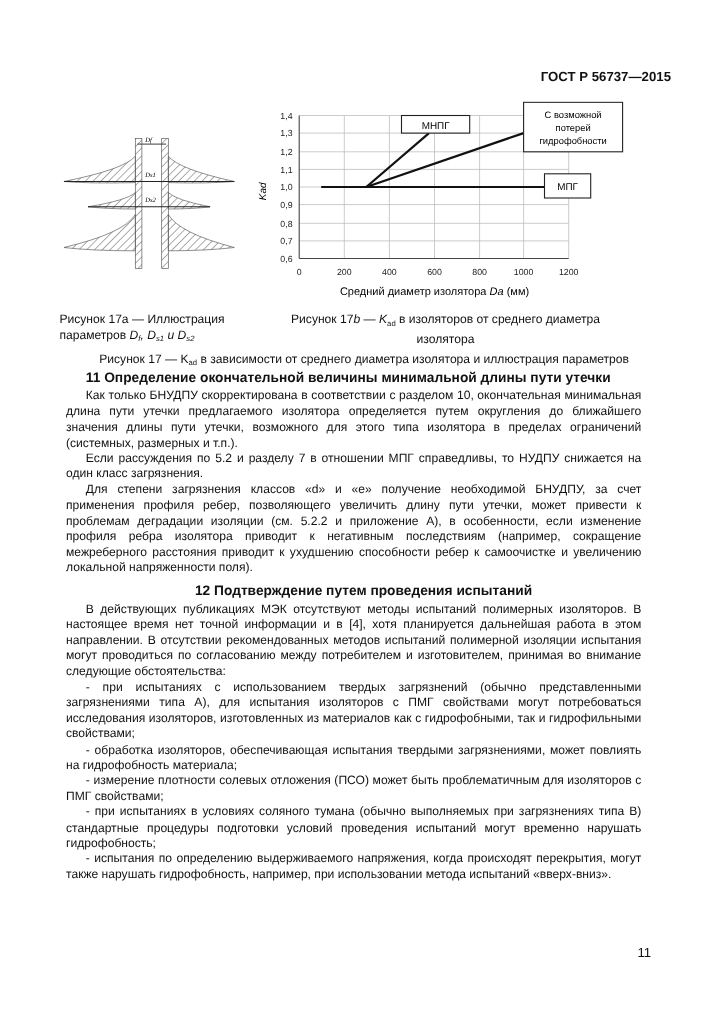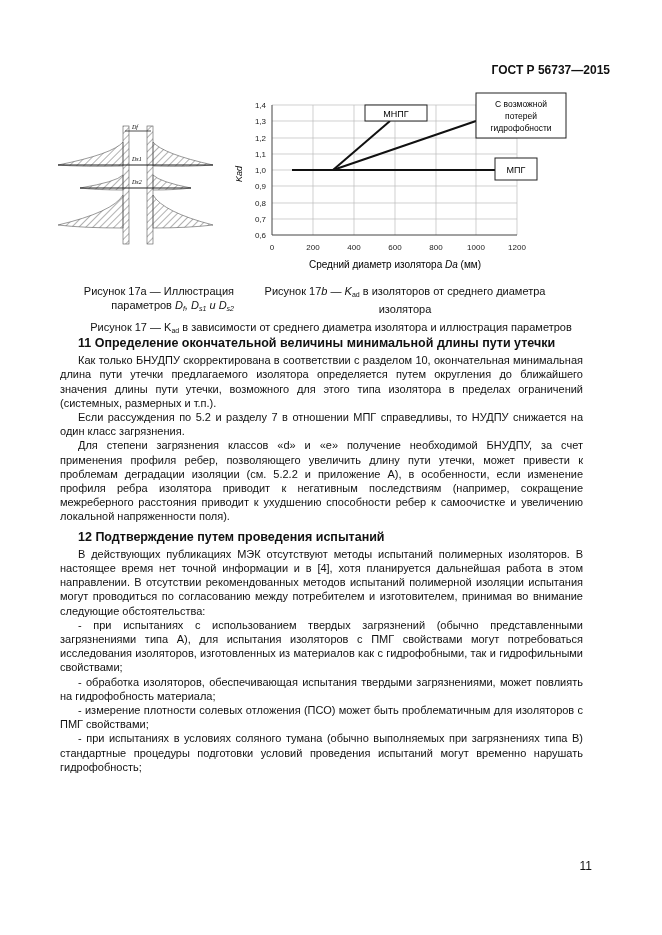--- a/index.html
+++ b/index.html
@@ -1,26 +1,26 @@
 <!DOCTYPE html>
 <html><head>
 <meta charset="utf-8">
 <style>
   html, body { margin:0; padding:0; background:#ffffff; }
   body { width:662px; height:935px; position:relative; overflow:hidden;
          font-family:"Liberation Sans", sans-serif; color:#111; }
   .header { position:absolute; right:52px; top:63px; font-weight:bold; font-size:12px; }
   .fig-a { position:absolute; left:58px; top:120px; width:160px; height:125px; }
   .chart { position:absolute; left:230px; top:92px; width:360px; height:185px; }
-  .cap-a { position:absolute; left:64px; top:284px; width:170px; text-align:right; font-size:11px; line-height:14px; }
+  .cap-a { position:absolute; left:54px; top:284px; width:170px; text-align:left; font-size:11px; line-height:14px; }
   .cap-b { position:absolute; left:250px; top:284px; width:310px; text-align:center; font-size:11px; line-height:14px; }
   .cap-main { position:absolute; left:55px; top:321px; width:552px; text-align:center; font-size:11px; }
   .body { position:absolute; left:60px; top:336px; width:523px; font-size:11px; line-height:14.2px; }
   .h { font-weight:bold; font-size:12.5px; margin:0 0 3px 0; padding-left:18px; }
-  .h2 { margin-top:6px; }
+  .h2 { margin-top:6px;text-align:center; }
   p { margin:0; text-align:justify; text-indent:18px; }
   .pagenum { position:absolute; right:70px; top:859px; font-size:12px; }
   .sub { font-size:7px; vertical-align:-2px; }
   i { font-style:italic; }
 </style>
 </head>
 <body>
 
 <div class="header">ГОСТ Р 56737—2015</div>
 
@@ -126,15 +126,16 @@
   <div class="h">11 Определение окончательной величины минимальной длины пути утечки</div>
   <p>Как только БНУДПУ скорректирована в соответствии с разделом 10, окончательная минимальная длина пути утечки предлагаемого изолятора определяется путем округления до ближайшего значения длины пути утечки, возможного для этого типа изолятора в пределах ограничений (системных, размерных и т.п.).</p>
   <p>Если рассуждения по 5.2 и разделу 7 в отношении МПГ справедливы, то НУДПУ снижается на один класс загрязнения.</p>
   <p>Для степени загрязнения классов «d» и «e» получение необходимой БНУДПУ, за счет применения профиля ребер, позволяющего увеличить длину пути утечки, может привести к проблемам деградации изоляции (см. 5.2.2 и приложение А), в особенности, если изменение профиля ребра изолятора приводит к негативным последствиям (например, сокращение межреберного расстояния приводит к ухудшению способности ребер к самоочистке и увеличению локальной напряженности поля).</p>
   <div class="h h2">12 Подтверждение путем проведения испытаний</div>
   <p>В действующих публикациях МЭК отсутствуют методы испытаний полимерных изоляторов. В настоящее время нет точной информации и в [4], хотя планируется дальнейшая работа в этом направлении. В отсутствии рекомендованных методов испытаний полимерной изоляции испытания могут проводиться по согласованию между потребителем и изготовителем, принимая во внимание следующие обстоятельства:</p>
   <p>- при испытаниях с использованием твердых загрязнений (обычно представленными загрязнениями типа А), для испытания изоляторов с ПМГ свойствами могут потребоваться исследования изоляторов, изготовленных из материалов как с гидрофобными, так и гидрофильными свойствами;</p>
   <p>- обработка изоляторов, обеспечивающая испытания твердыми загрязнениями, может повлиять на гидрофобность материала;</p>
   <p>- измерение плотности солевых отложения (ПСО) может быть проблематичным для изоляторов с ПМГ свойствами;</p>
   <p>- при испытаниях в условиях соляного тумана (обычно выполняемых при загрязнениях типа В) стандартные процедуры подготовки условий проведения испытаний могут временно нарушать гидрофобность;</p>
+  <p>- испытания по определению выдерживаемого напряжения, когда происходят перекрытия, могут также нарушать гидрофобность, например, при использовании метода испытаний «вверх-вниз».</p>
 </div>
 
 <div class="pagenum">11</div>
 
 </body></html>

